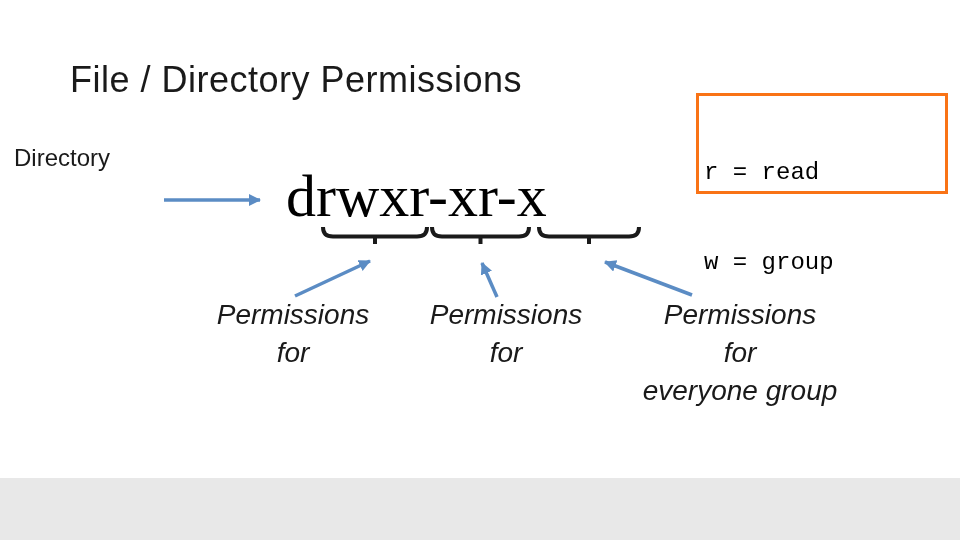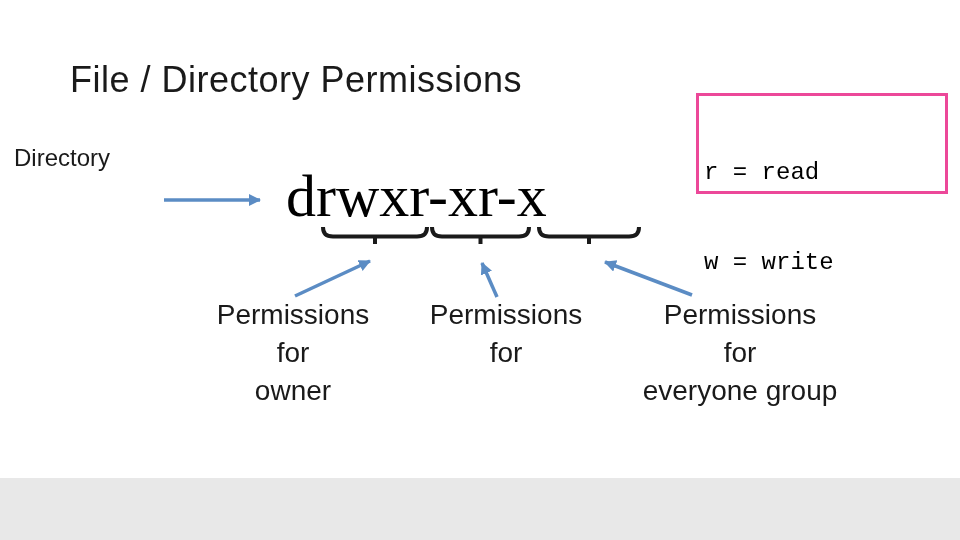--- a/index.html
+++ b/index.html
@@ -34,33 +34,34 @@
     position:absolute;left:286px;top:166px;
     font-family:Liberation Serif, serif;
     font-size:60px;line-height:60px;
     color:var(--mono-ink);
     white-space:pre;
   }
   .legend-box{
     position:absolute;left:696px;top:93px;
     width:252px;height:101px;
     box-sizing:border-box;
-    border:3px solid #ec4899;
+    border:3px solid #f97316;
     padding:2px 0 0 5px;
     font-family:"Liberation Mono",monospace;
     font-size:24px;line-height:30px;
     color:var(--mono-ink);
     background:var(--bg);
     white-space:pre;
   }
   .perm-label{
     position:absolute;top:296px;
     text-align:center;
     font-size:28px;line-height:38px;
     color:var(--ink);
+    font-style:italic;
   }
   .perm-label.owner{left:183px;width:220px;}
   .perm-label.group{left:396px;width:220px;}
   .perm-label.everyone{left:608px;width:264px;}
   svg.overlay{
     position:absolute;left:0;top:0;width:960px;height:540px;
     pointer-events:none;
   }
   .arrow{fill:none;stroke:var(--accent-blue);stroke-width:3.5;}
   .arrowhead{fill:var(--accent-blue);stroke:none;}
@@ -74,21 +75,21 @@
   <div class="title">File / Directory Permissions</div>
 
   <div class="dir-label">
     <div>Directory</div>
   </div>
 
   <div class="perm-string">drwxr-xr-x</div>
 
   <div class="legend-box">
     <div>r = read</div>
-    <div>w = write</div>
+    <div>w = group</div>
   </div>
 
   <svg class="overlay" viewBox="0 0 960 540" xmlns="http://www.w3.org/2000/svg">
     <defs>
       <marker id="ah" markerUnits="userSpaceOnUse" markerWidth="14" markerHeight="14" refX="11" refY="6" orient="auto">
         <path class="arrowhead" d="M0,0 L12,6 L0,12 Z"></path>
       </marker>
     </defs>
 
     <path class="arrow" d="M164,200 L260,200" marker-end="url(#ah)"></path>
@@ -111,21 +112,20 @@
     <path class="arrow" d="M295,296 L370,261" marker-end="url(#ah)"></path>
 
     <path class="arrow" d="M497,297 L482,263" marker-end="url(#ah)"></path>
 
     <path class="arrow" d="M692,295 L605,262" marker-end="url(#ah)"></path>
   </svg>
 
   <div class="perm-label owner">
     <div>Permissions</div>
     <div>for</div>
-    <div>owner</div>
   </div>
 
   <div class="perm-label group">
     <div>Permissions</div>
     <div>for</div>
   </div>
 
   <div class="perm-label everyone">
     <div>Permissions</div>
     <div>for</div>

